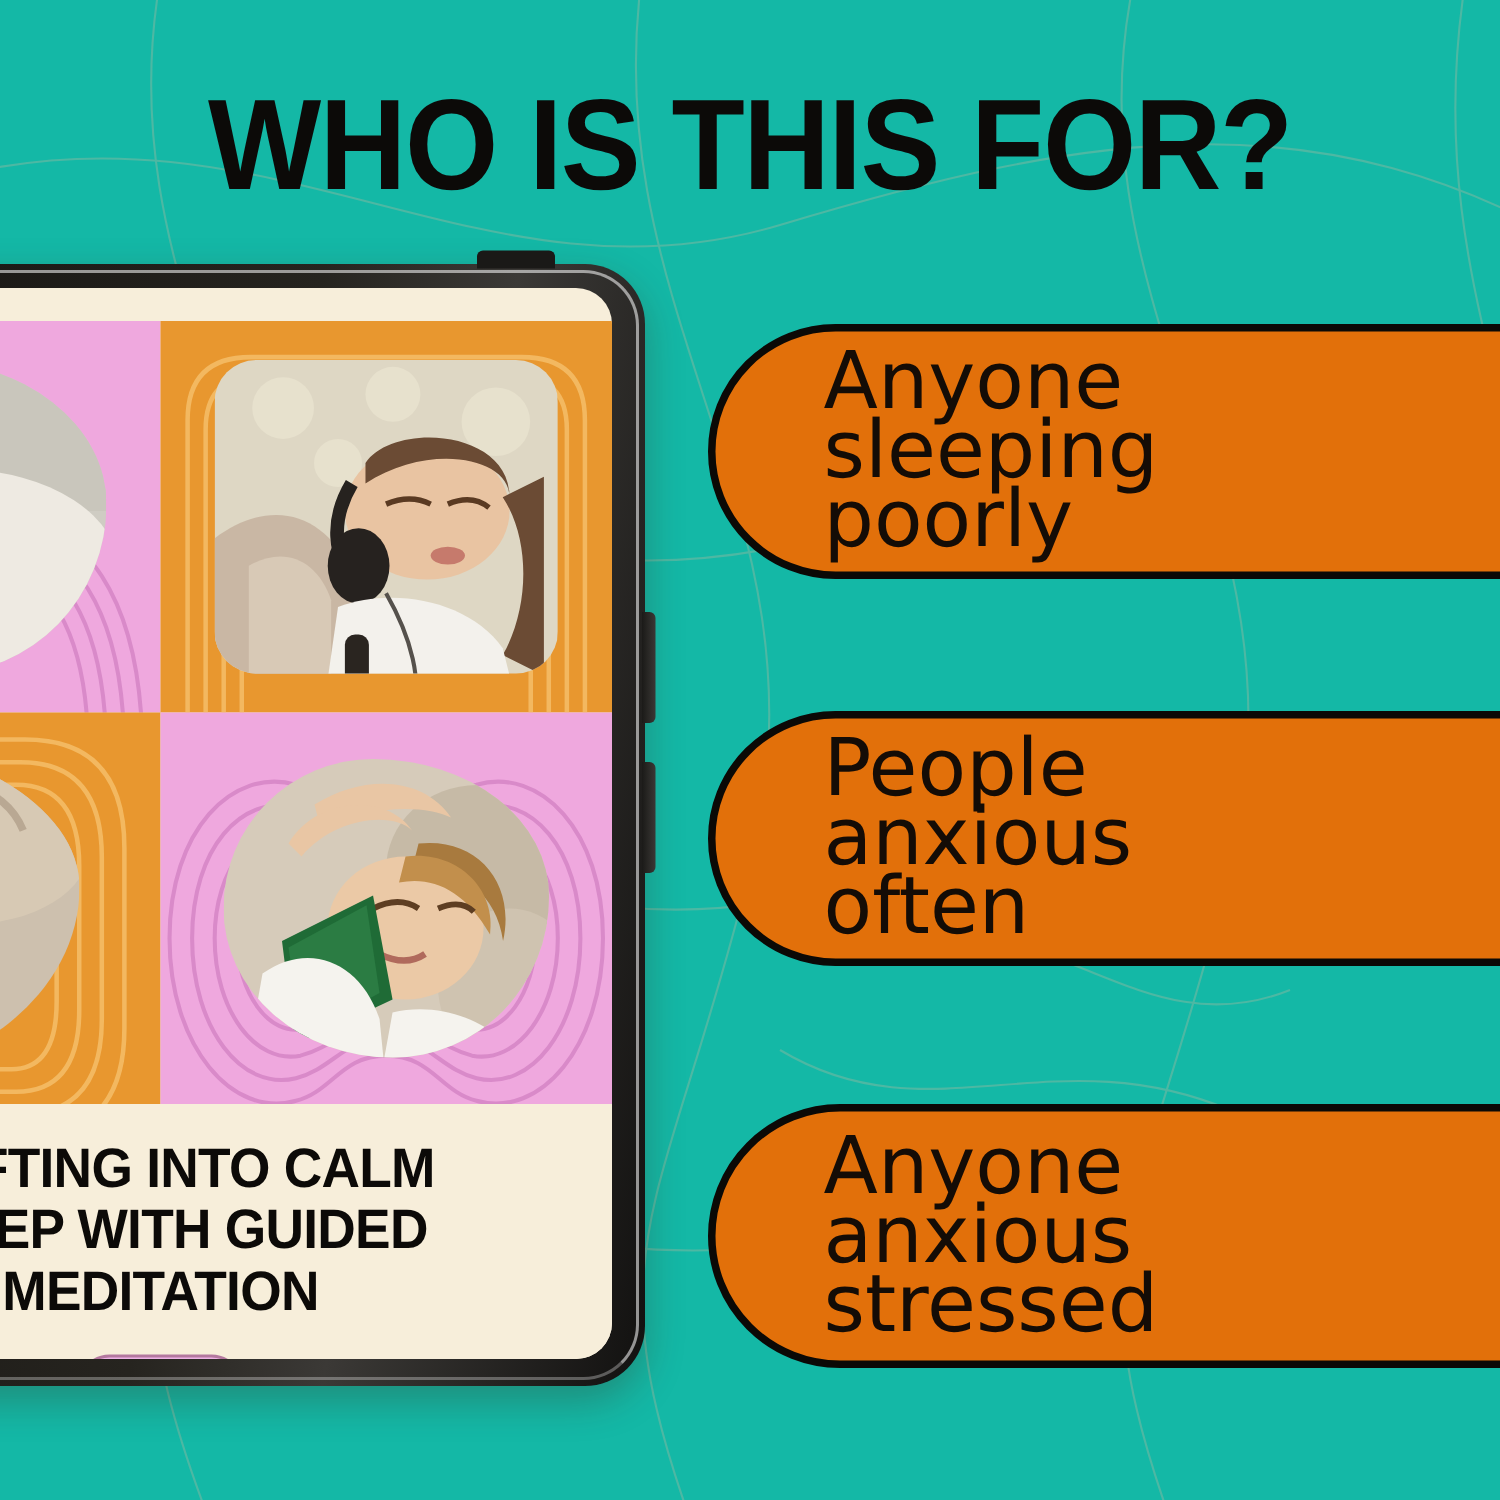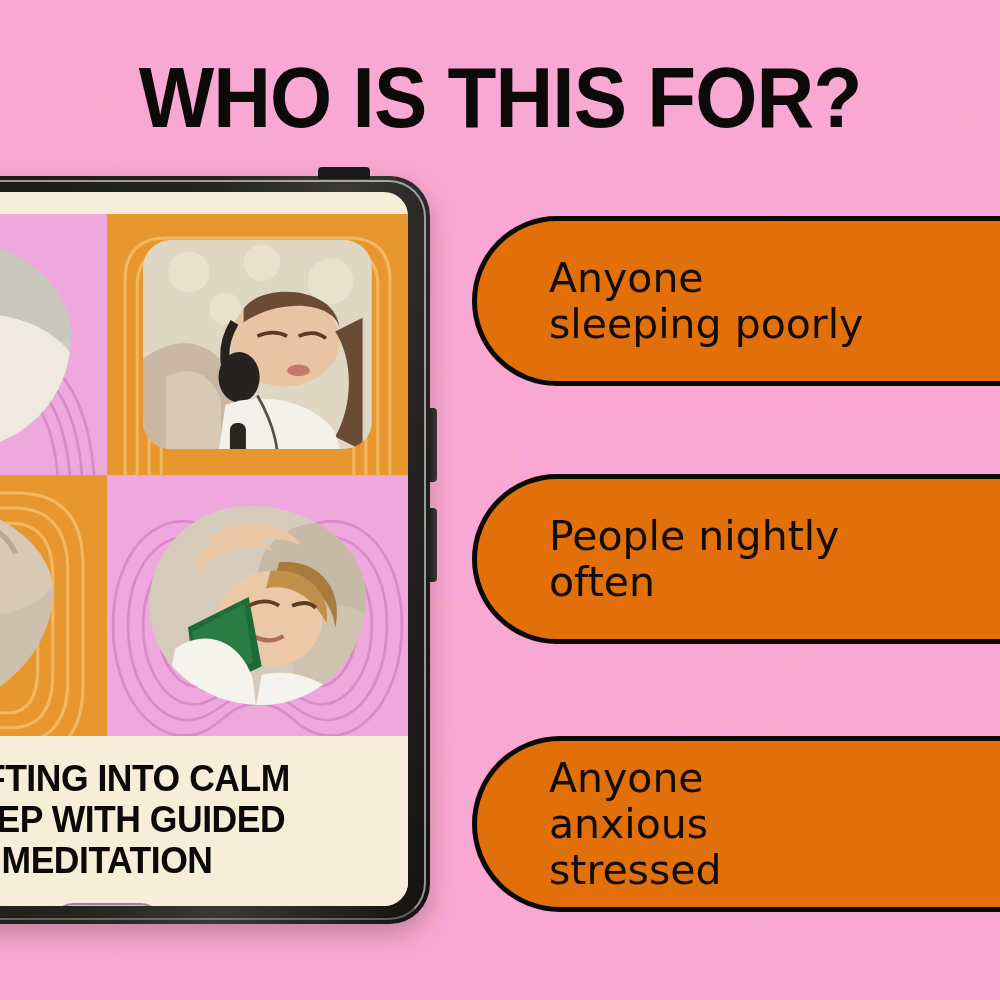--- a/index.html
+++ b/index.html
@@ -2,21 +2,21 @@
 <html><head>
 <meta charset="utf-8">
 <style>
   * { margin:0; padding:0; box-sizing:border-box; }
   html, body {
     width:1000px; height:1000px; overflow:hidden;
     font-family:"Liberation Sans", sans-serif;
   }
   #stage {
     position:relative; width:1000px; height:1000px;
-    background:#f9a8d4;
+    background:#14b8a6;
     overflow:hidden;
   }
   
   #bg-texture {
     position:absolute; inset:0;
     opacity:0.5;
     pointer-events:none;
   }
 
   
@@ -142,21 +142,21 @@
     align-items:center;
   }
   #pill-0 { top:216px; }
   #pill-1 { top:474px; }
   #pill-2 { top:736px; height:176px; }
   .pill-label {
     display:block;
     padding-left:72px;
     padding-right:24px;
     font-family:"DejaVu Sans", sans-serif;
-    font-size:41px;
+    font-size:53px;
     line-height:46px;
     color:#140C06;
     max-width:420px;
   }
 </style>
 </head>
 <body>
 
 <div id="stage">
 
@@ -322,19 +322,19 @@
         <div class="caption-line">MEDITATION</div>
         <div class="guide-badge">Guide</div>
       </div>
     </div>
   </div>
 
   <div class="pill" id="pill-0">
     <span class="pill-label">Anyone sleeping poorly</span>
   </div>
   <div class="pill" id="pill-1">
-    <span class="pill-label">People nightly often</span>
+    <span class="pill-label">People anxious often</span>
   </div>
   <div class="pill" id="pill-2">
     <span class="pill-label">Anyone anxious stressed</span>
   </div>
 
 </div>
 
 </body></html>

